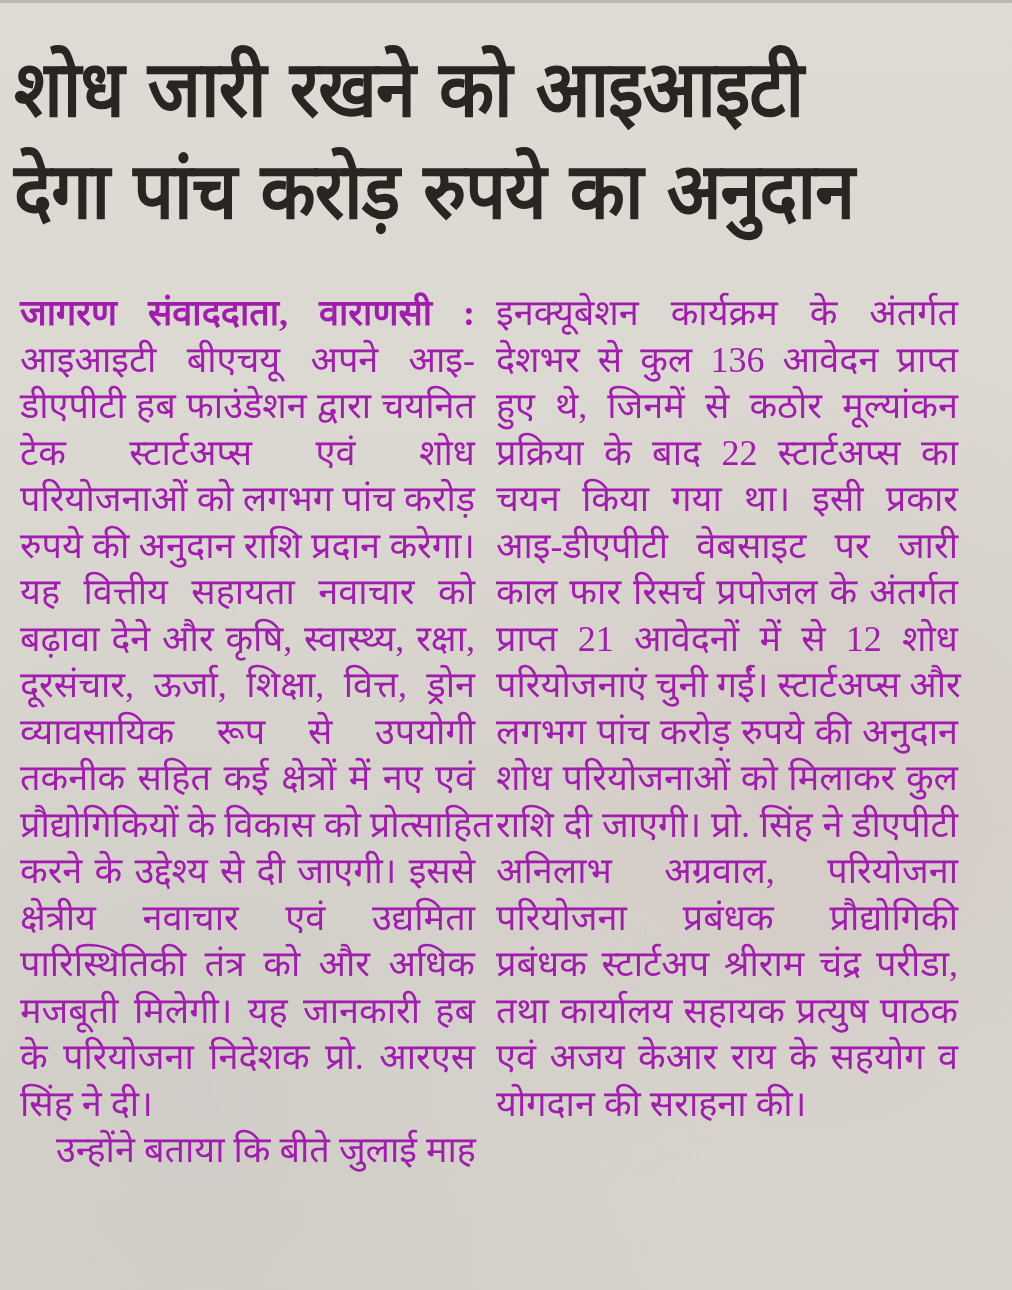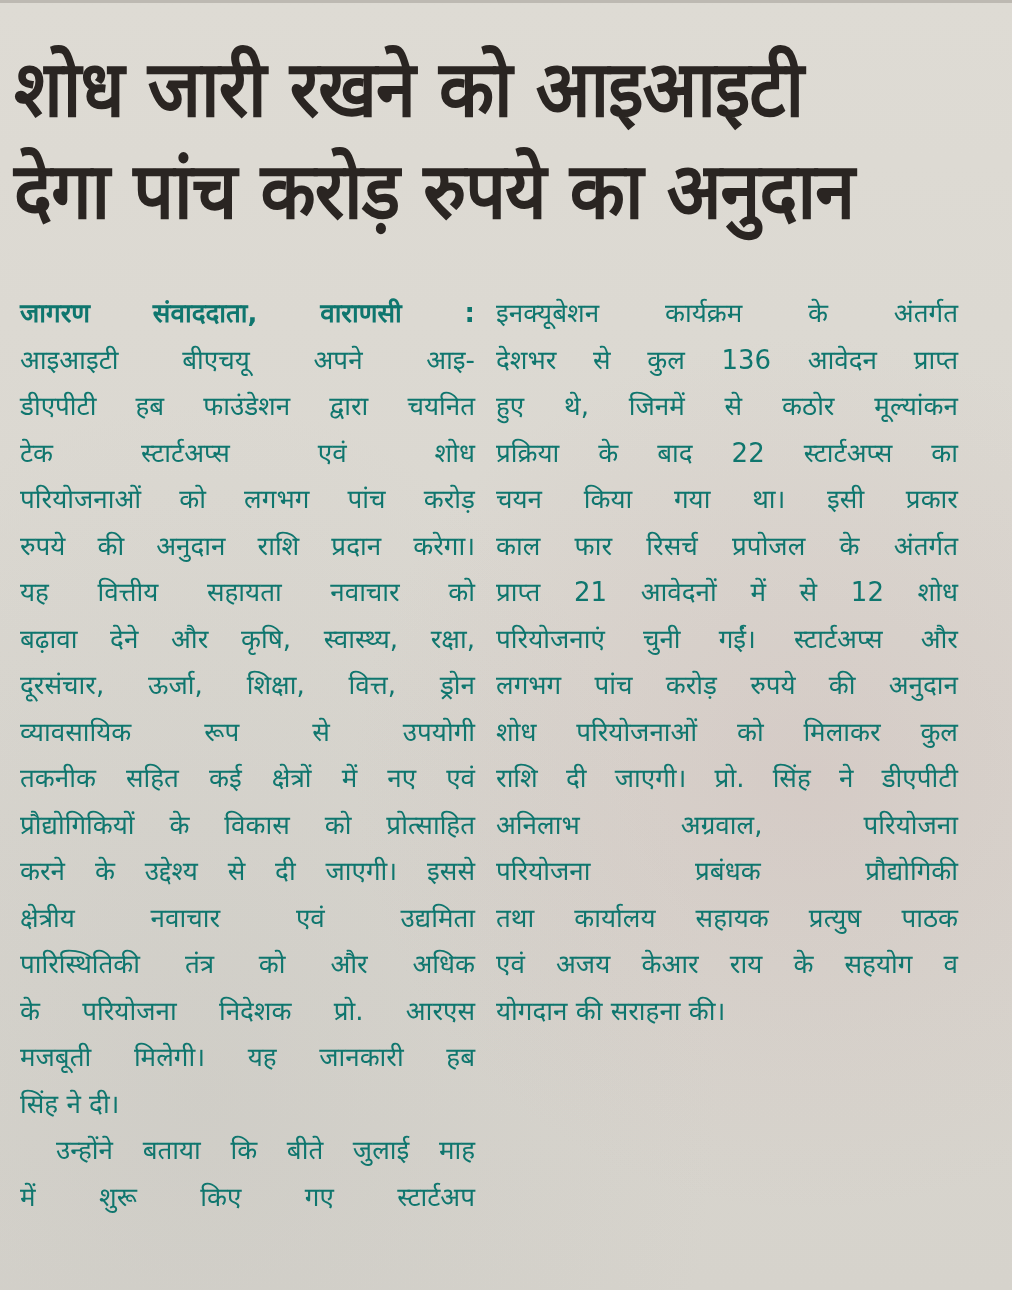--- a/index.html
+++ b/index.html
@@ -18,21 +18,21 @@
   .headline {
     position: absolute; left: 14px; top: 38px; width: 990px;
     font-family: "DejaVu Sans", sans-serif; font-weight: bold;
     font-size: 78px; line-height: 102px; letter-spacing: -1px;
     color: #2a2522;
     transform: scaleX(0.92); transform-origin: left top;
   }
   .headline div { white-space: nowrap; }
   .col {
     position: absolute; top: 290px;
-    font-size: 26px; line-height: 46.5px; color: #0f766e;
+    font-size: 36px; line-height: 46.5px; color: #a21caf; font-family: Liberation Serif, serif;
   }
   .col-left { left: 20px; width: 455px; }
   .col-right { left: 496px; width: 462px; }
   .line { display: block; white-space: nowrap; text-align: justify; text-align-last: justify; height: 46.5px; }
   .line.last { text-align-last: left; }
   .line.indent { padding-left: 36px; }
   .byline { font-weight: bold; }
 </style>
 </head>
 <body>
@@ -53,37 +53,38 @@
   <span class="line">रुपये की अनुदान राशि प्रदान करेगा।</span>
   <span class="line">यह वित्तीय सहायता नवाचार को</span>
   <span class="line">बढ़ावा देने और कृषि, स्वास्थ्य, रक्षा,</span>
   <span class="line">दूरसंचार, ऊर्जा, शिक्षा, वित्त, ड्रोन</span>
   <span class="line">व्यावसायिक रूप से उपयोगी</span>
   <span class="line">तकनीक सहित कई क्षेत्रों में नए एवं</span>
   <span class="line">प्रौद्योगिकियों के विकास को प्रोत्साहित</span>
   <span class="line">करने के उद्देश्य से दी जाएगी। इससे</span>
   <span class="line">क्षेत्रीय नवाचार एवं उद्यमिता</span>
   <span class="line">पारिस्थितिकी तंत्र को और अधिक</span>
+  <span class="line">मजबूती मिलेगी। यह जानकारी हब</span>
   <span class="line">के परियोजना निदेशक प्रो. आरएस</span>
-  <span class="line">मजबूती मिलेगी। यह जानकारी हब</span>
   <span class="line last">सिंह ने दी।</span>
   <span class="line indent">उन्होंने बताया कि बीते जुलाई माह</span>
-  <span class="line">में शुरू किए गए स्टार्टअप</span>
 </div>
 
 <div class="col col-right">
   <span class="line">इनक्यूबेशन कार्यक्रम के अंतर्गत</span>
   <span class="line">देशभर से कुल 136 आवेदन प्राप्त</span>
   <span class="line">हुए थे, जिनमें से कठोर मूल्यांकन</span>
   <span class="line">प्रक्रिया के बाद 22 स्टार्टअप्स का</span>
   <span class="line">चयन किया गया था। इसी प्रकार</span>
+  <span class="line">आइ-डीएपीटी वेबसाइट पर जारी</span>
   <span class="line">काल फार रिसर्च प्रपोजल के अंतर्गत</span>
   <span class="line">प्राप्त 21 आवेदनों में से 12 शोध</span>
   <span class="line">परियोजनाएं चुनी गईं। स्टार्टअप्स और</span>
   <span class="line">लगभग पांच करोड़ रुपये की अनुदान</span>
   <span class="line">शोध परियोजनाओं को मिलाकर कुल</span>
   <span class="line">राशि दी जाएगी। प्रो. सिंह ने डीएपीटी</span>
   <span class="line">अनिलाभ अग्रवाल, परियोजना</span>
   <span class="line">परियोजना प्रबंधक प्रौद्योगिकी</span>
+  <span class="line">प्रबंधक स्टार्टअप श्रीराम चंद्र परीडा,</span>
   <span class="line">तथा कार्यालय सहायक प्रत्युष पाठक</span>
   <span class="line">एवं अजय केआर राय के सहयोग व</span>
   <span class="line last">योगदान की सराहना की।</span>
 </div>
 
 </body></html>

